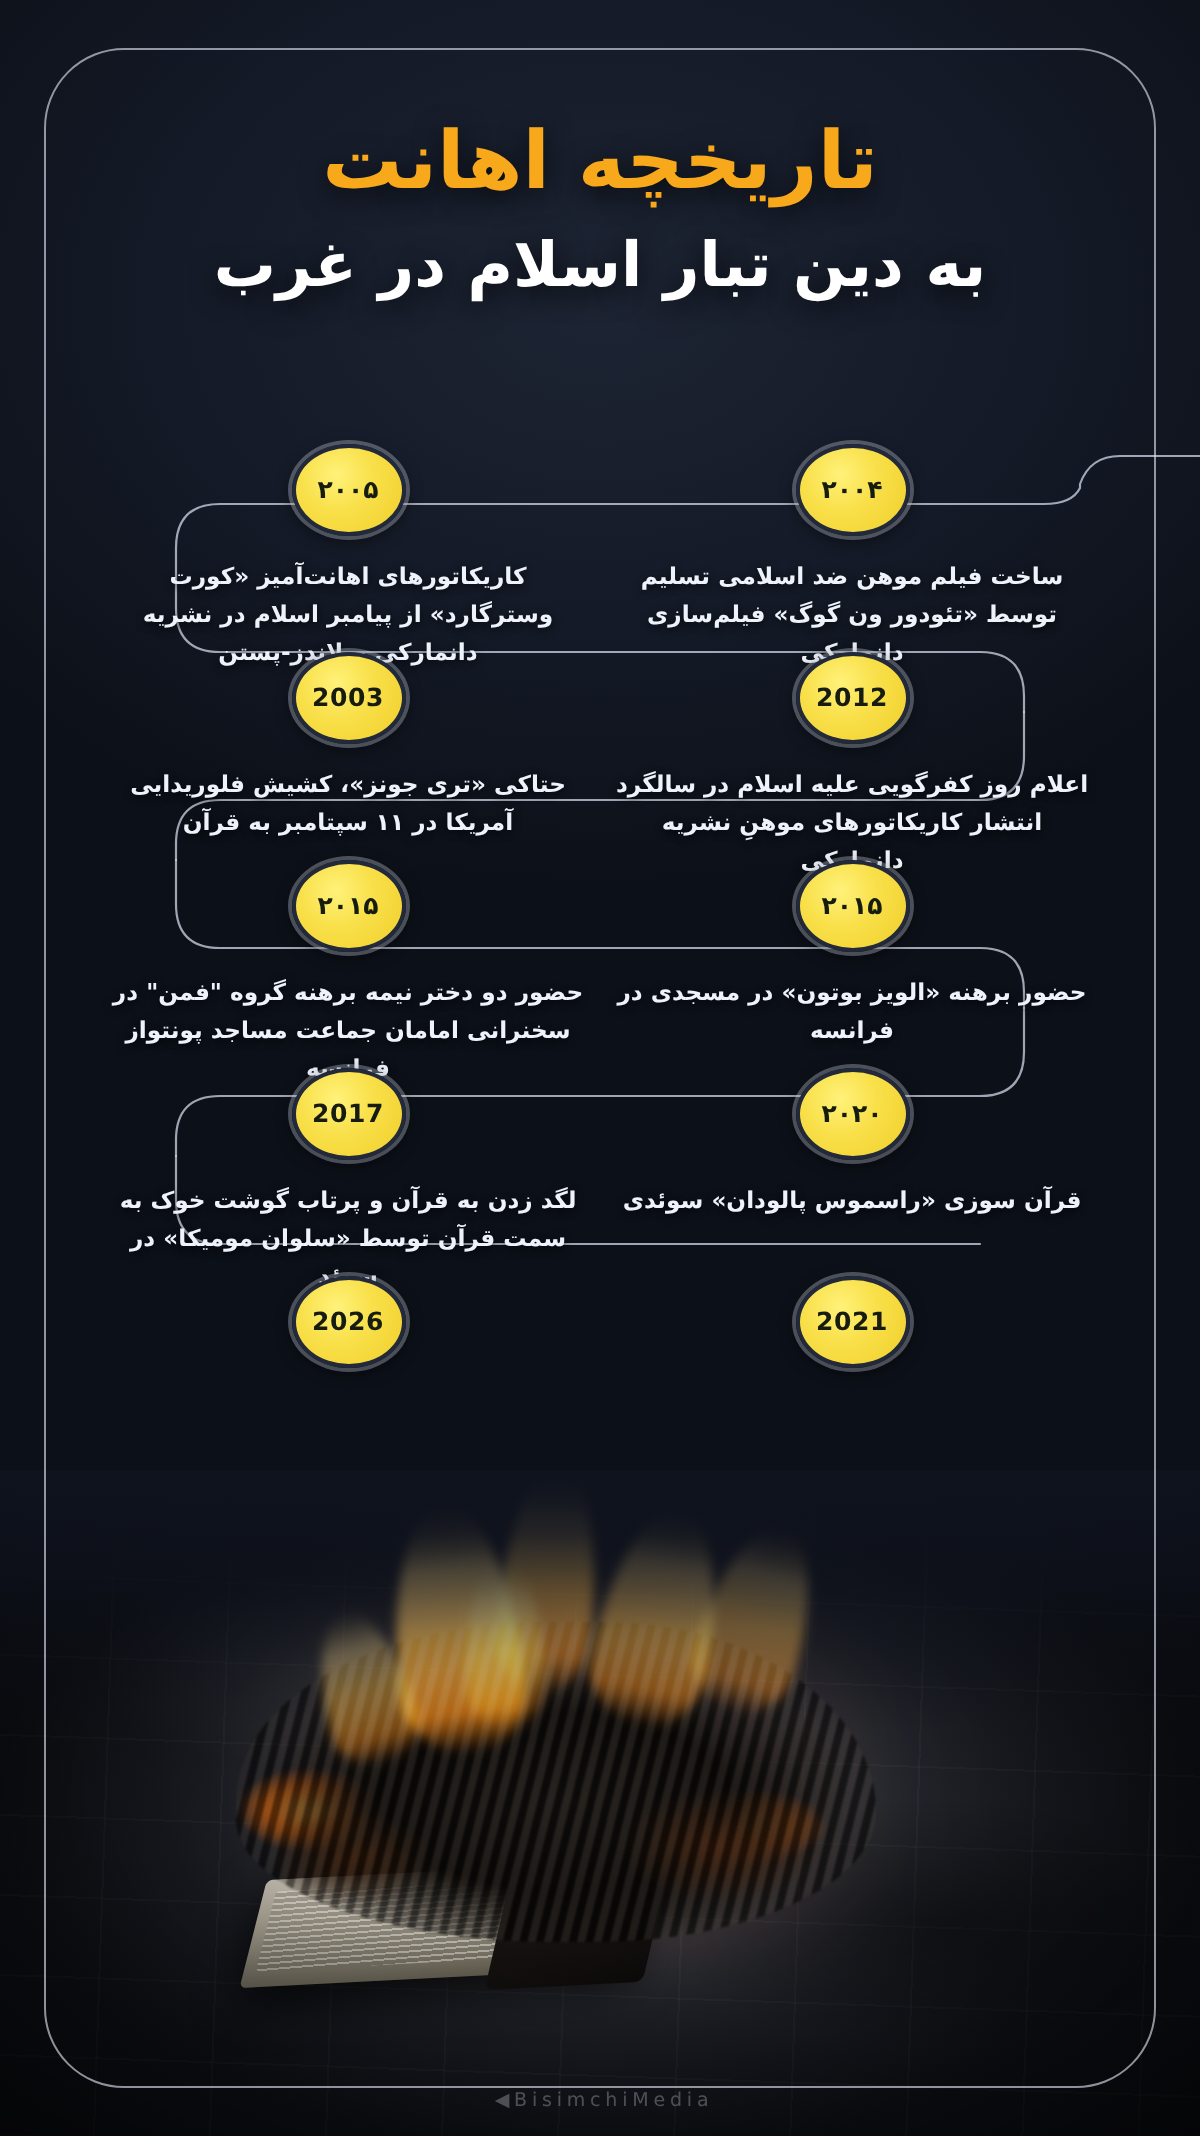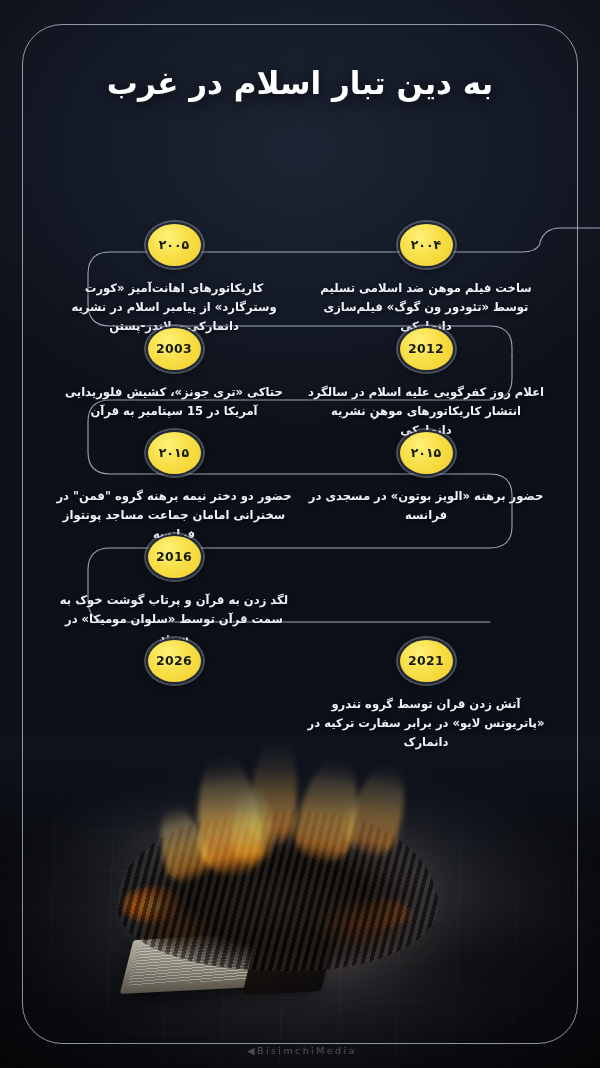--- a/index.html
+++ b/index.html
@@ -257,20 +257,21 @@
       <div class="flame f3"></div>
       <div class="flame f4"></div>
       <div class="flame f5"></div>
       <div class="flame f6"></div>
     </div>
     <div id="photo-vignette"></div>
     <div id="photo-fade"></div>
   </div>
 
   <div id="title-block">
+    <div id="title-line1">تاریخچه اهانت</div>
     <div id="title-line2">به دین تبار اسلام در غرب</div>
   </div>
 
   <div id="timeline">
 
     <svg id="path-svg" viewBox="0 0 600 520" preserveAspectRatio="none" aria-hidden="true">
       <g fill="none" stroke="#d9dff0" stroke-width="1.1" stroke-opacity="0.72" stroke-linecap="round">
 
         <path d="M 600 6 L 560 6 Q 545 6 540 20 L 540 22 Q 536 30 522 30 L 110 30 Q 88 30 88 52 L 88 82 Q 88 104 110 104 L 490 104 Q 512 104 512 126 L 512 134"></path>
 
@@ -305,54 +306,59 @@
         <div class="cell right">
           <div class="badge">
             <span class="badge-year">2012</span>
           </div>
           <div class="desc">اعلام روز کفرگویی علیه اسلام در سالگرد انتشار کاریکاتورهای موهنِ نشریه دانمارکی</div>
         </div>
         <div class="cell left">
           <div class="badge">
             <span class="badge-year">2003</span>
           </div>
-          <div class="desc">حتاکی «تری جونز»، کشیش فلوریدایی آمریکا در 15 سپتامبر به قرآن</div>
+          <div class="desc">حتاکی «تری جونز»، کشیش فلوریدایی آمریکا در ۱۱ سپتامبر به قرآن</div>
         </div>
       </div>
 
       <div class="row">
         <div class="cell right">
           <div class="badge">
             <span class="badge-year">۲۰۱۵</span>
           </div>
           <div class="desc">حضور برهنه «الویز بوتون» در مسجدی در فرانسه</div>
         </div>
         <div class="cell left">
           <div class="badge">
             <span class="badge-year">۲۰۱۵</span>
           </div>
           <div class="desc">حضور دو دختر نیمه برهنه گروه "فمن" در سخنرانی امامان جماعت مساجد پونتواز فرانسه</div>
         </div>
       </div>
 
       <div class="row">
-        <div class="cell left">
-          <div class="badge">
-            <span class="badge-year">2016</span>
+        <div class="cell right">
+          <div class="badge">
+            <span class="badge-year">۲۰۲۰</span>
+          </div>
+          <div class="desc">قرآن سوزی «راسموس پالودان» سوئدی</div>
+        </div>
+        <div class="cell left">
+          <div class="badge">
+            <span class="badge-year">2017</span>
           </div>
           <div class="desc">لگد زدن به قرآن و پرتاب گوشت خوک به سمت قرآن توسط «سلوان مومیکا» در سوئد</div>
         </div>
       </div>
 
       <div class="row">
         <div class="cell right">
           <div class="badge">
             <span class="badge-year">2021</span>
           </div>
-          <div class="desc">آتش زدن قران توسط گروه تندرو «پاتریوتس لایو» در برابر سفارت ترکیه در دانمارک</div>
         </div>
         <div class="cell left">
           <div class="badge">
             <span class="badge-year">2026</span>
           </div>
         </div>
       </div>
 
     </div>
   </div>

